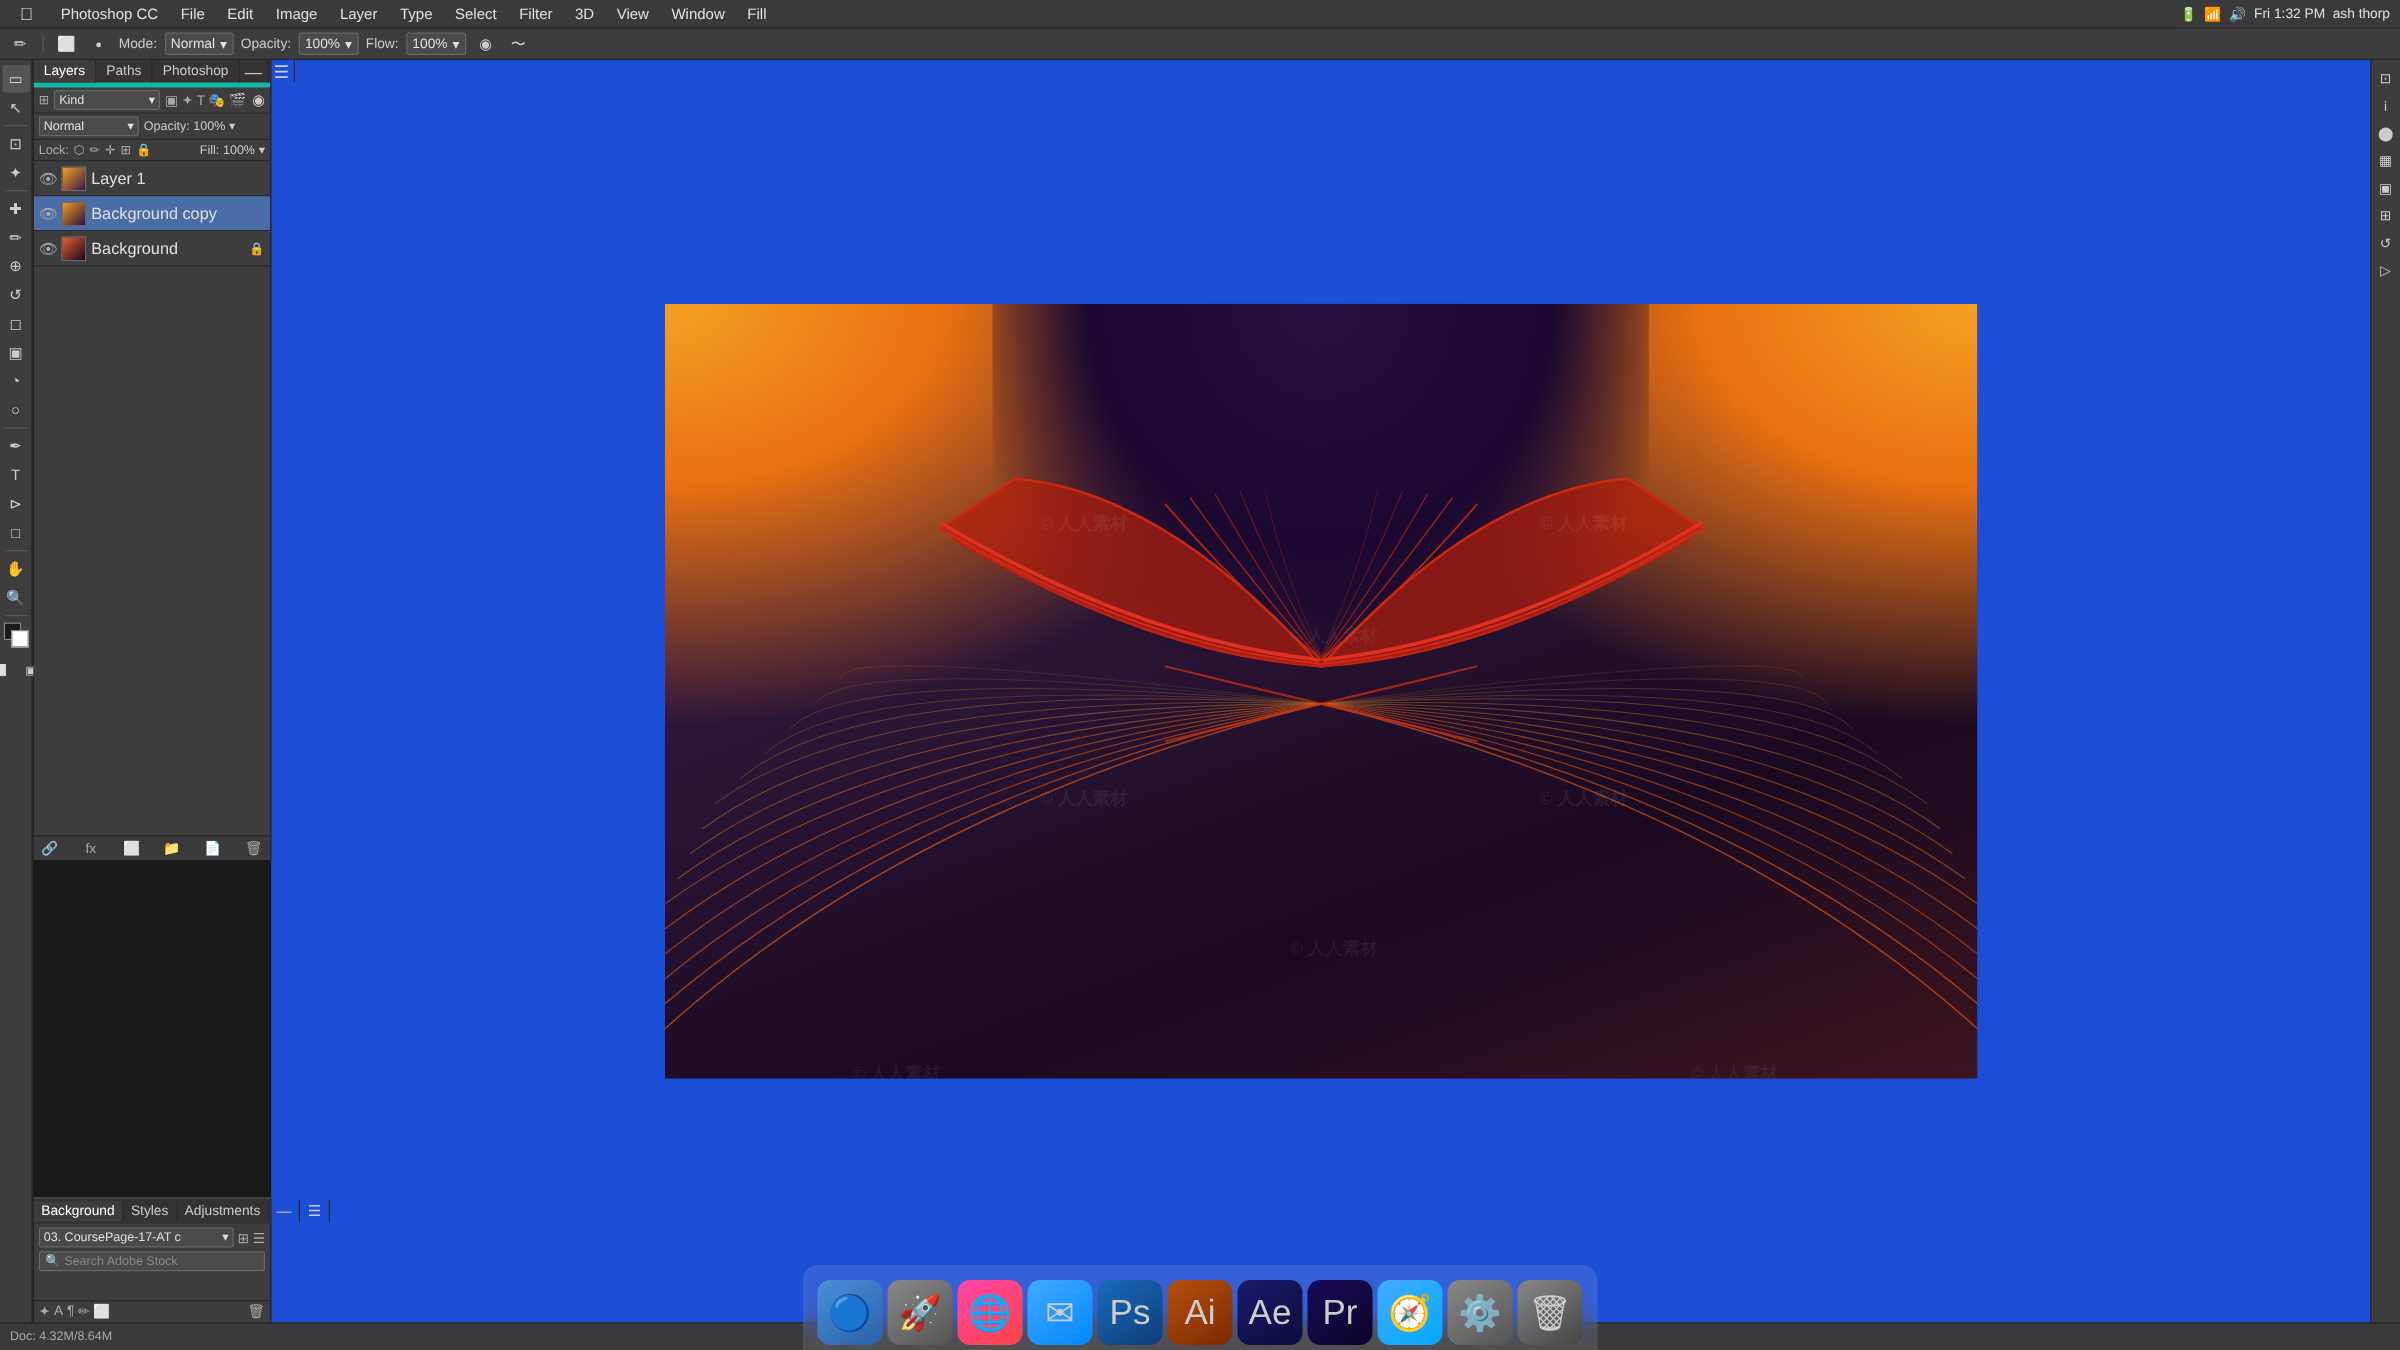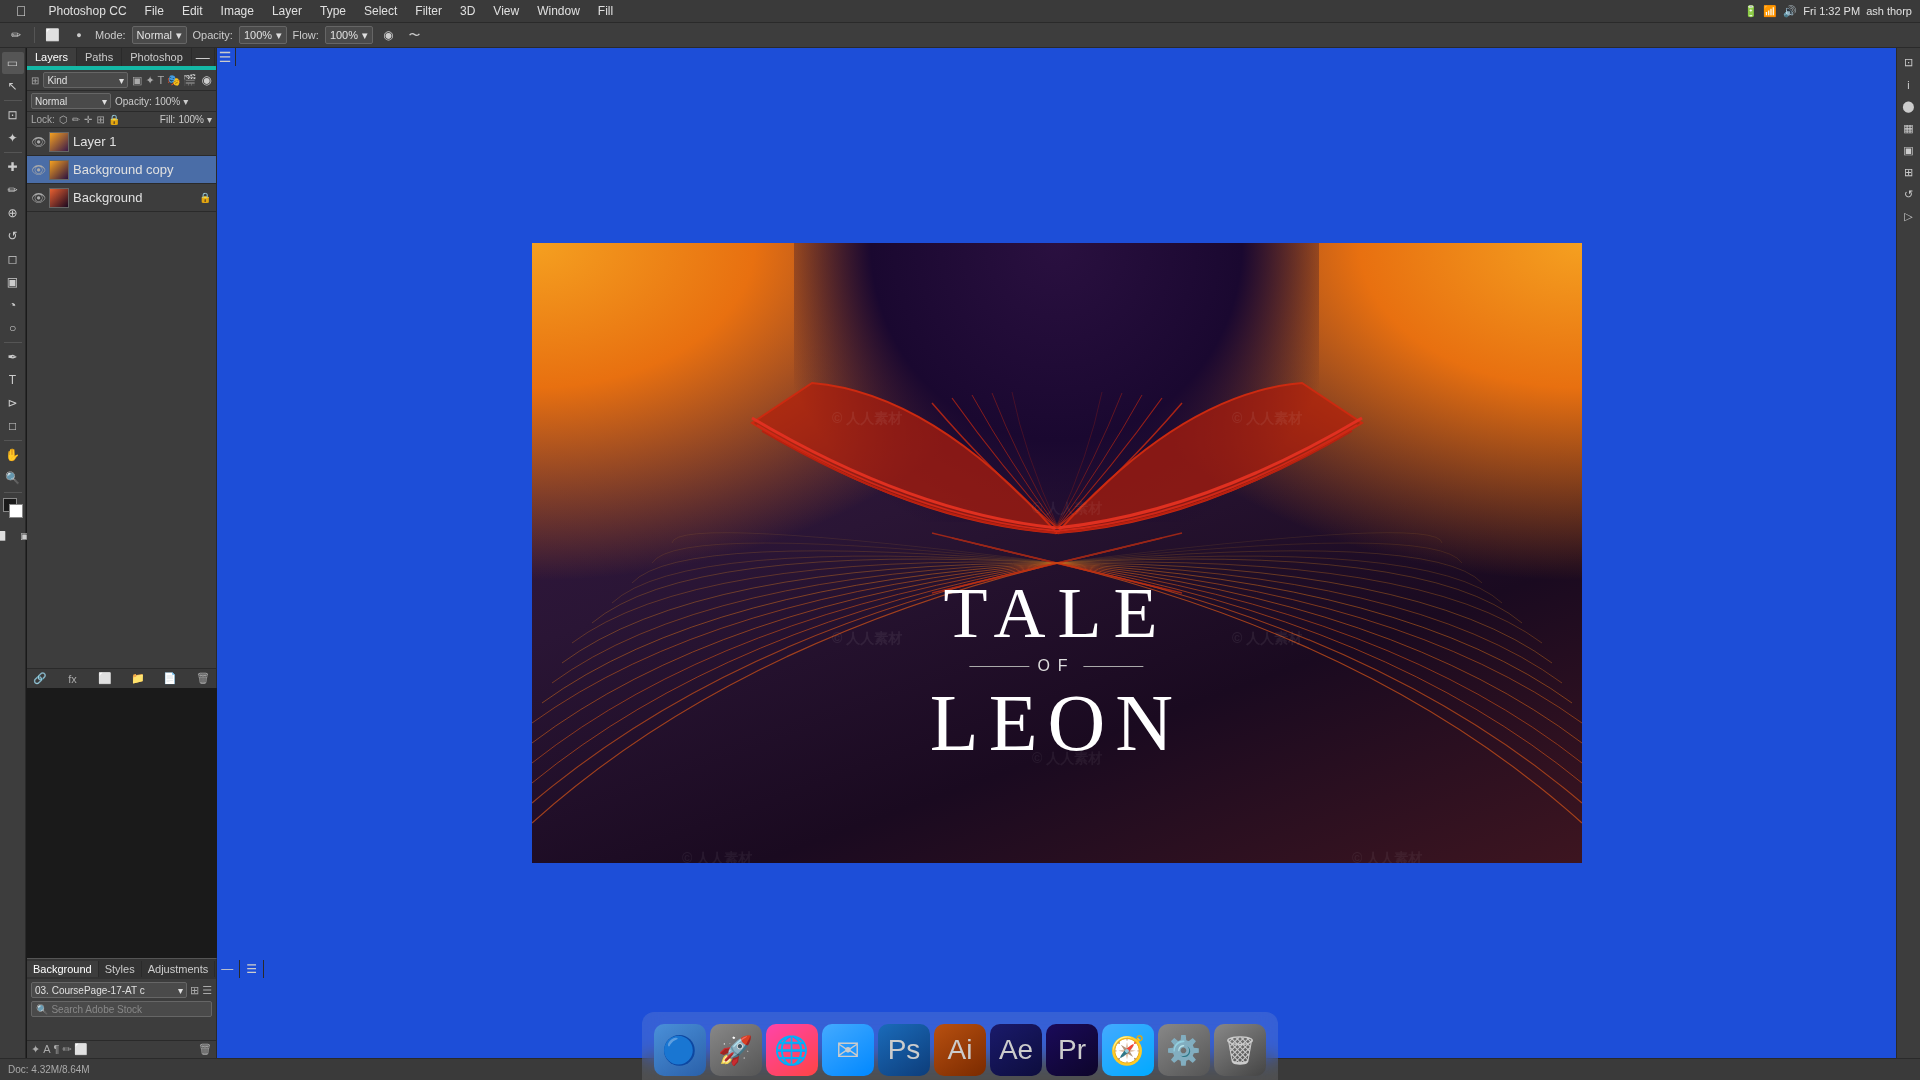--- a/index.html
+++ b/index.html
@@ -880,25 +880,20 @@
       <text x="300" y="180" fill="rgba(255,255,255,0.07)" font-size="14" font-weight="bold">© 人人素材</text>
       <text x="700" y="180" fill="rgba(255,255,255,0.07)" font-size="14" font-weight="bold">© 人人素材</text>
       <text x="300" y="400" fill="rgba(255,255,255,0.07)" font-size="14" font-weight="bold">© 人人素材</text>
       <text x="700" y="400" fill="rgba(255,255,255,0.07)" font-size="14" font-weight="bold">© 人人素材</text>
       <text x="500" y="270" fill="rgba(255,255,255,0.06)" font-size="14" font-weight="bold">© 人人素材</text>
       <text x="500" y="520" fill="rgba(255,255,255,0.06)" font-size="14" font-weight="bold">© 人人素材</text>
       <text x="150" y="620" fill="rgba(255,255,255,0.06)" font-size="14" font-weight="bold">© 人人素材</text>
       <text x="820" y="620" fill="rgba(255,255,255,0.06)" font-size="14" font-weight="bold">© 人人素材</text>
     </svg>
 
-    <div class="artwork-title">
-      <div class="title-main">TALE</div>
-      <div class="title-of">OF</div>
-      <div class="title-sub">LEON</div>
-    </div>
   </div>
 </div>
 
 <div id="status-bar">
   <span style="font-size:10px;color:#aaa;">Doc: 4.32M/8.64M</span>
 </div>
 
 <div id="dock">
   <div class="dock-icon" style="background:linear-gradient(145deg,#4a90d9,#2a60a9);">🔵</div>
   <div class="dock-icon" style="background:linear-gradient(145deg,#888,#555);">🚀</div>

